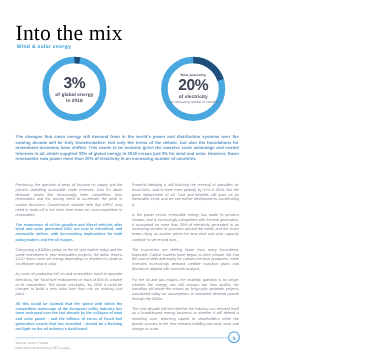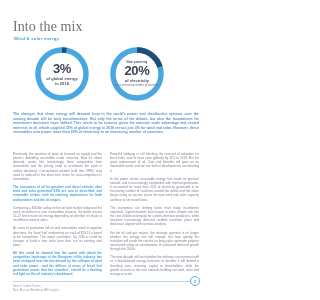--- a/index.html
+++ b/index.html
@@ -21,23 +21,23 @@
     padding: 0;
     box-sizing: border-box;
   }
 
   
   .title {
     position: absolute;
     left: 13px;
     top: 17px;
     font-family: "Liberation Serif", serif;
-    font-size: 14px;
+    font-size: 18px;
     line-height: 20px;
-    color: #737373;
+    color: #000000;
     letter-spacing: 0.1px;
     white-space: nowrap;
   }
   .subtitle {
     position: absolute;
     left: 14px;
     top: 36px;
     font-size: 4.2px;
     font-weight: bold;
     line-height: 6px;
@@ -53,21 +53,21 @@
     top: 44px;
     width: 212px;
     height: 62px;
   }
   .donut {
     position: absolute;
     width: 58px;
     height: 58px;
   }
   .donut-left  { left: 33px; top: 1px; }
-  .donut-right { left: 108px; top: 1px; }
+  .donut-right { left: 132px; top: 1px; }
 
   .donut svg {
     position: absolute;
     left: 0;
     top: 0;
     width: 58px;
     height: 58px;
   }
   .donut-center {
     position: absolute;

